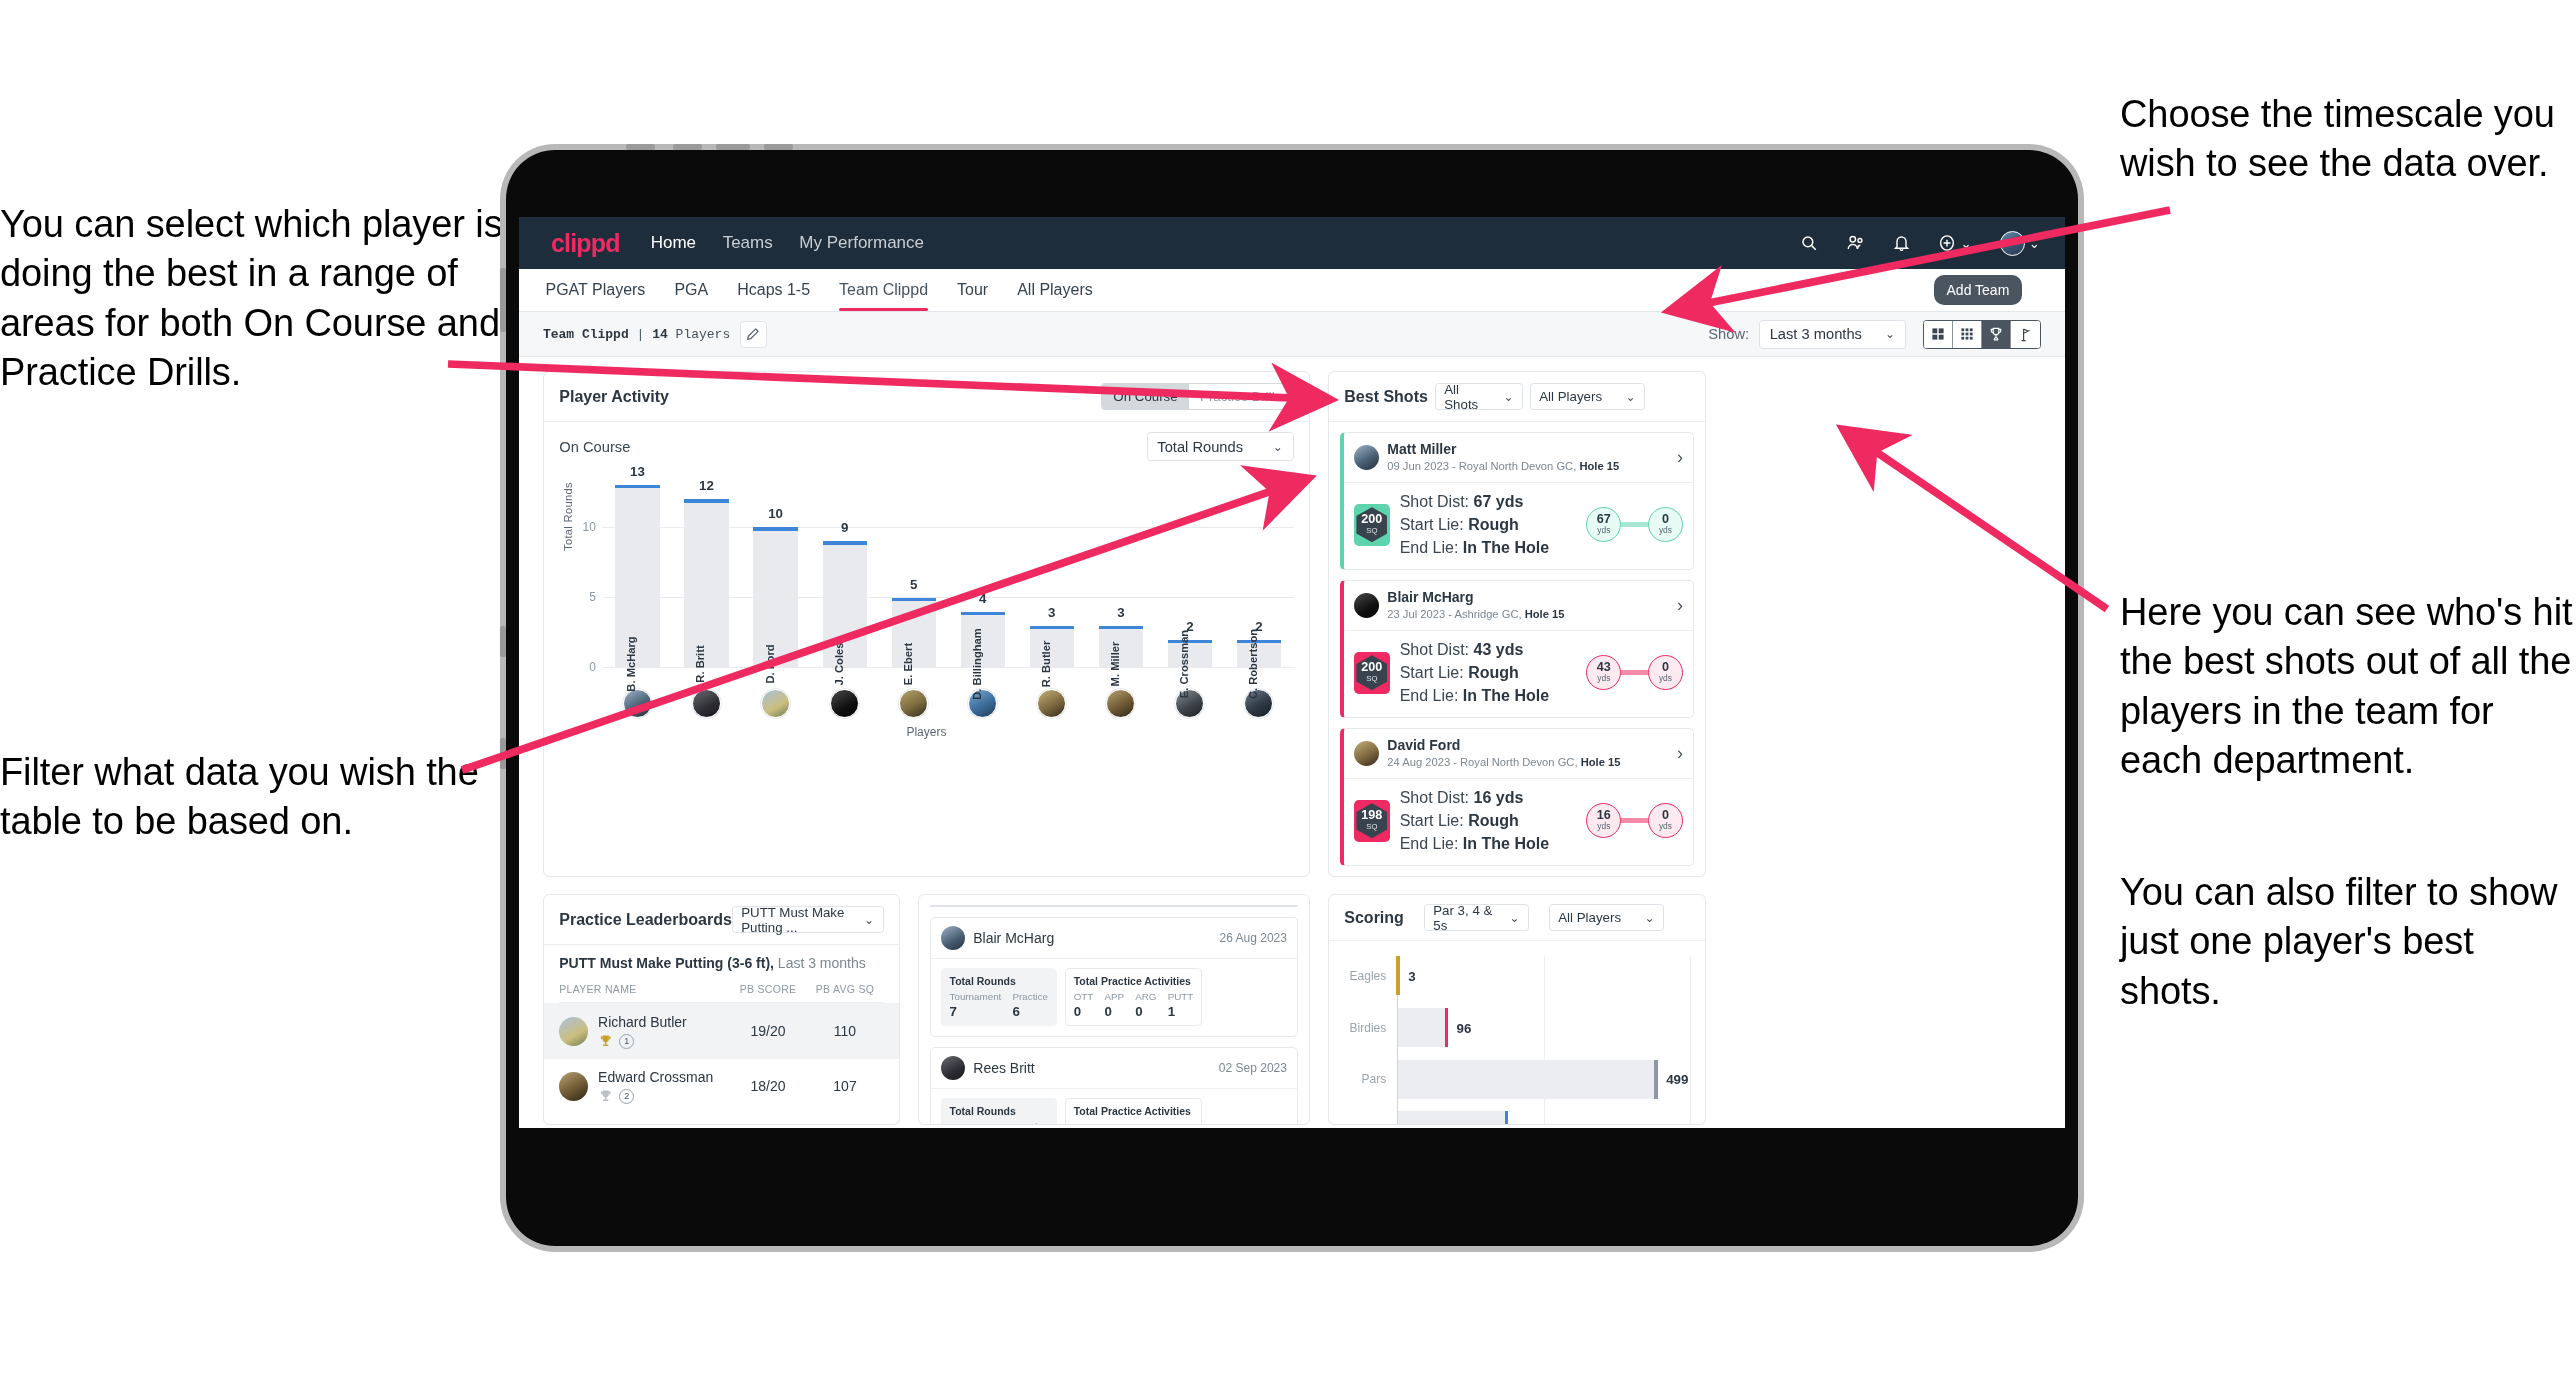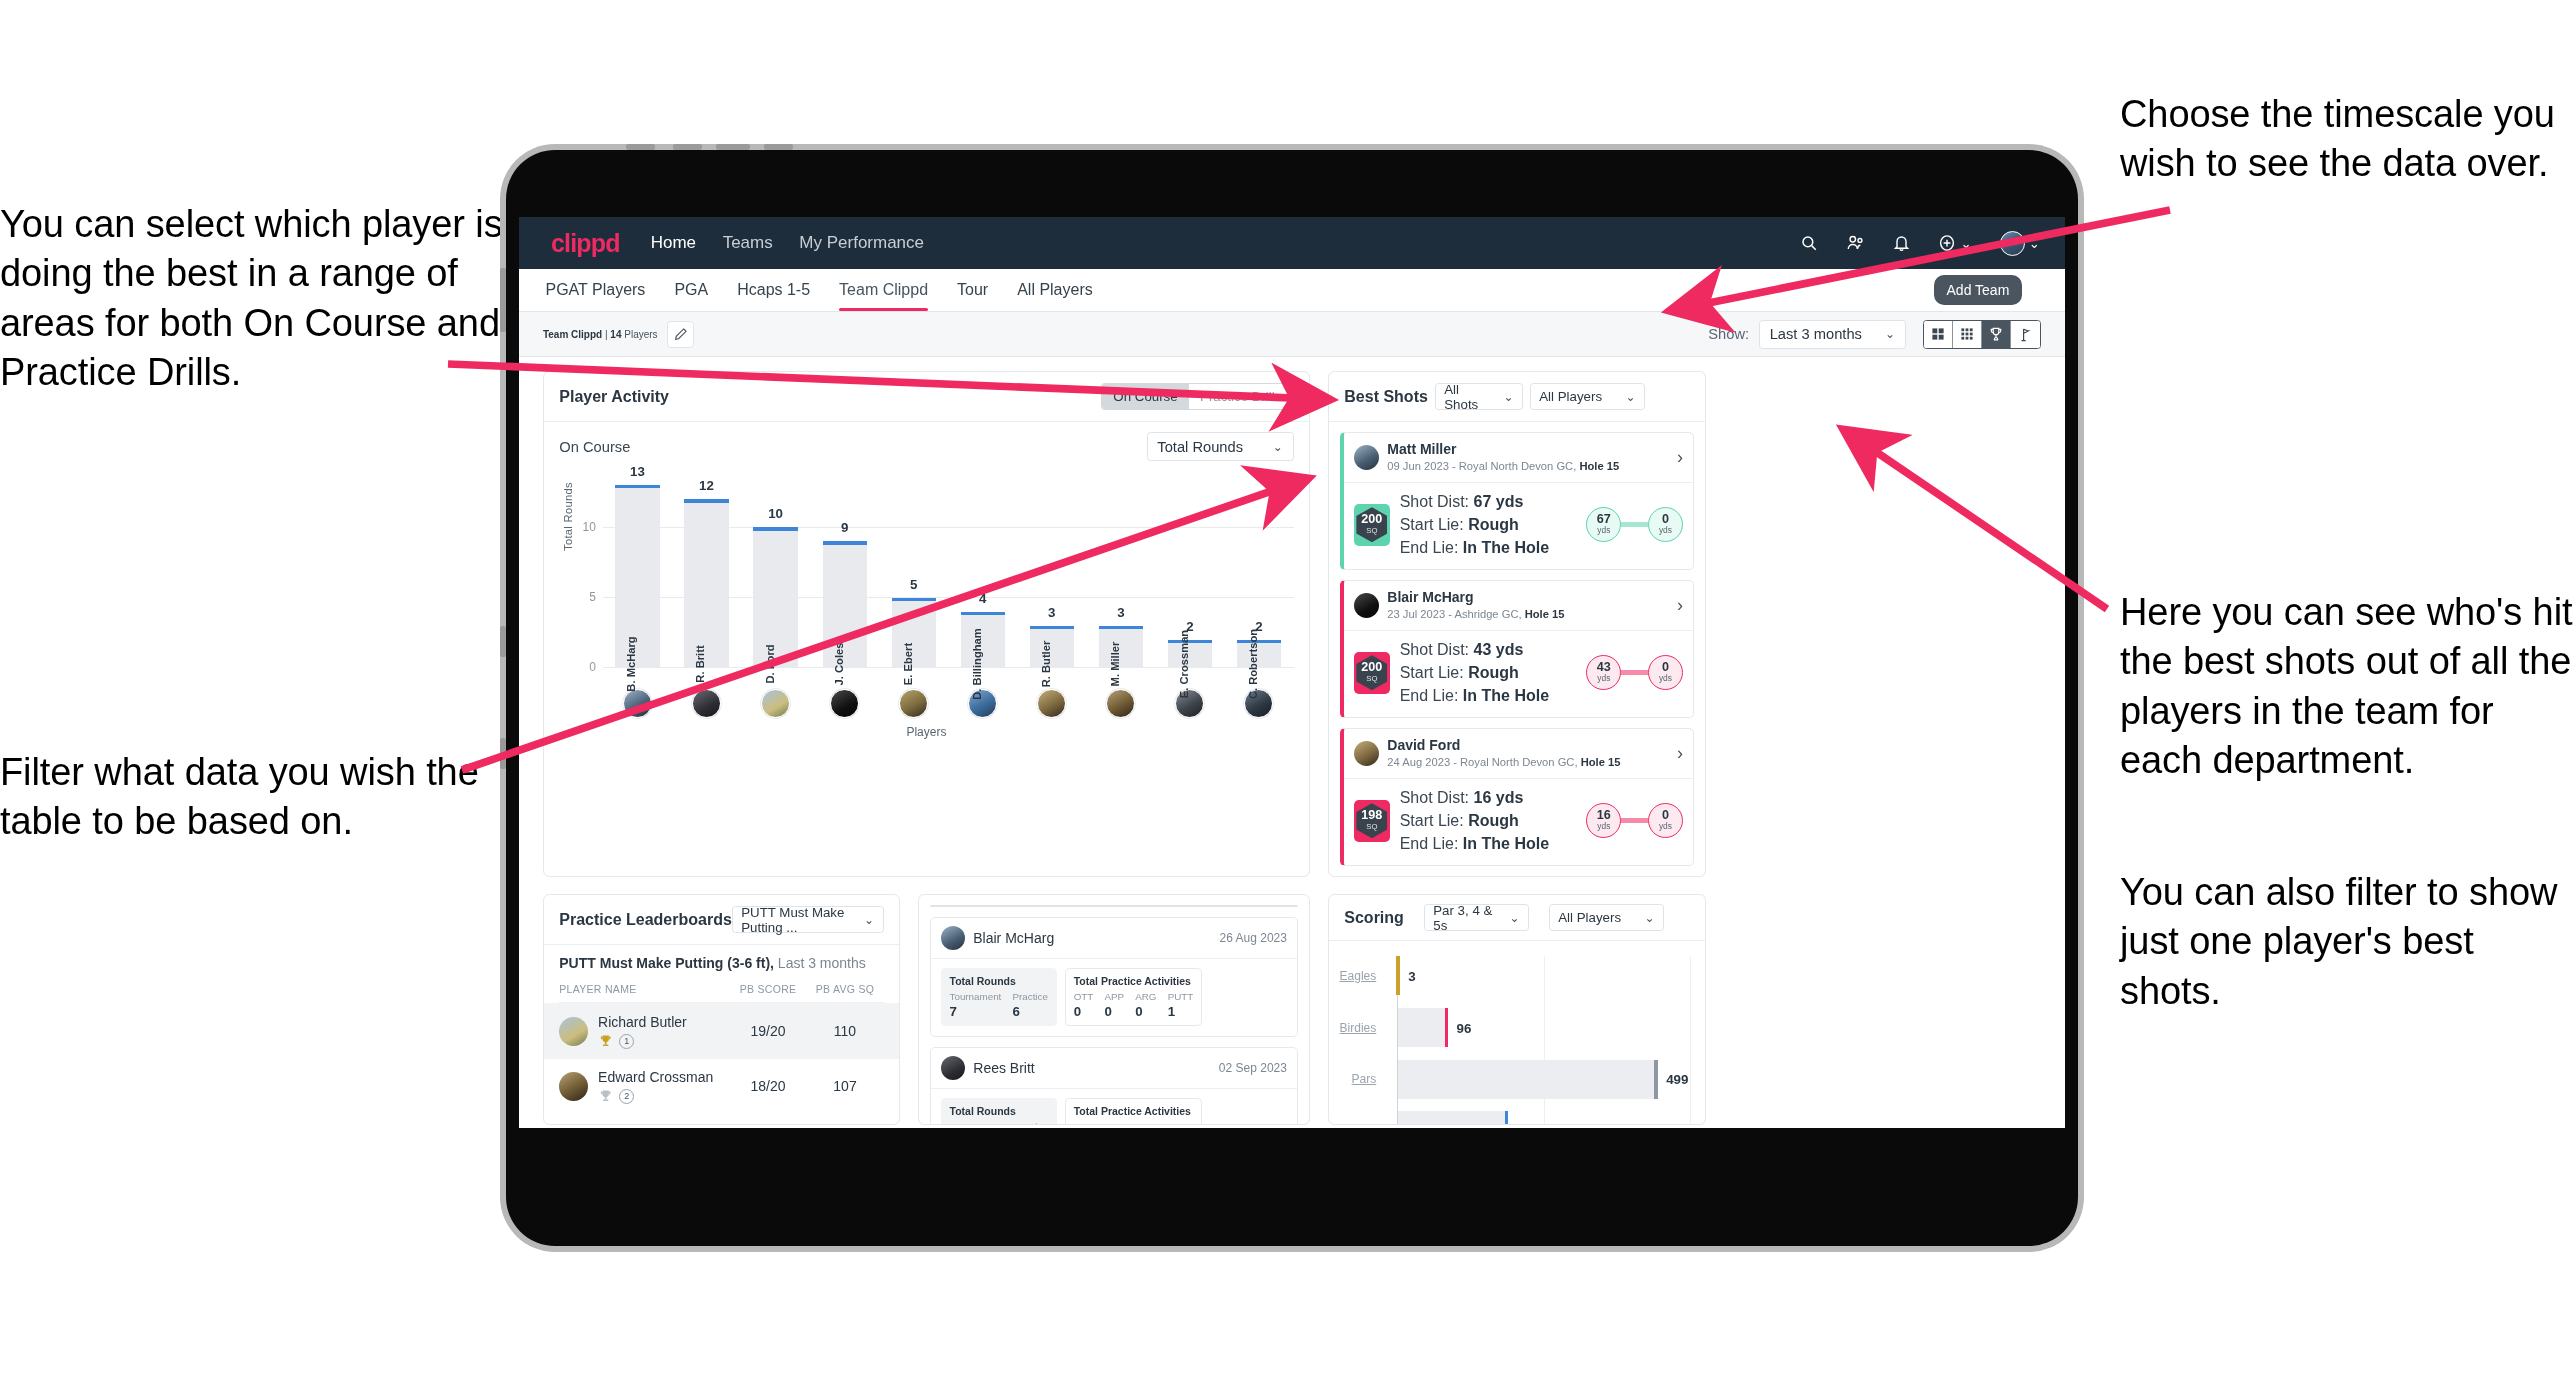--- a/index.html
+++ b/index.html
@@ -108,21 +108,21 @@
     position: absolute; right: 43px; top: 5.6px;
     background: #4a5560; color: #fff; font-size: 14px;
     padding: 7px 12.6px; border-radius: 10px; white-space: nowrap;
   }
 
   
   .subbar {
     height: 45px; background: #f6f7f9; display: flex; align-items: center;
     padding: 0 24px; border-bottom: 0.7px solid #e3e6ea;
   }
-  .team-label { font-size: 10px; color: #45525e; }
+  .team-label { font-size: 13px; color: #45525e; font-family: Liberation Mono, monospace; }
   .team-label b { color: #2b3742; font-weight: 700; }
   .edit-btn {
     width: 26.6px; height: 26.6px; margin-left: 9.8px; background: #fff;
     border: 0.7px solid #e0e3e7; border-radius: 3.5px;
     display:flex; align-items:center; justify-content:center;
   }
   .sub-spacer { flex: 1; }
   .show-label { font-size: 14.7px; color: #5a6672; margin-right: 9.8px; }
   .select-box {
     background:#fff; border: 0.7px solid #dfe3e7; border-radius: 3.5px;
@@ -275,21 +275,21 @@
   .ma-box.shaded { background:#f1f3f5; border-color:#f1f3f5; }
   .ma-box-title { font-size:10.5px; font-weight:700; color:#2b3742; margin-bottom:4.2px; }
   .ma-cols { display:flex; gap:11.2px; }
   .ma-col-lbl { font-size:9.8px; color:#8d98a2; }
   .ma-col-val { font-size:13.3px; font-weight:700; color:#2b3742; margin-top:1.4px; }
 
   .sc-chart { position:relative; padding: 15.4px 15.4px 0 15.4px; height: 100%; }
   .sc-plot { position:relative; height: 100%; margin-left: 53px; border-left:1.4px solid #cfd4d9; }
   .sc-vgrid { position:absolute; top:0; bottom:0; width:0.7px; background:#eceef1; }
   .sc-row { position:relative; height:39px; margin-bottom: 12.6px; display:flex; align-items:center; }
-  .sc-lbl { position:absolute; right:100%; margin-right:22px; font-size:12px; color:#9aa4ad; white-space:nowrap;text-decoration:underline; }
+  .sc-lbl { position:absolute; right:100%; margin-right:12px; font-size:12px; color:#9aa4ad; white-space:nowrap; }
   .sc-bar { height: 100%; background:#ebedf0; position:relative; }
   .sc-cap { position:absolute; right:0; top:0; bottom:0; width:3.5px; }
   .sc-val { position:absolute; left:100%; margin-left:8.4px; font-size:13.3px; font-weight:700; color:#2b3742; top:50%; transform:translateY(-50%); }
 </style>
 </head>
 <body>
 
 <div class="annot" id="annot-left-top">You can select which player is doing the best in a range of areas for both On Course and Practice Drills.</div>
 <div class="annot" id="annot-left-bot">Filter what data you wish the table to be based on.</div>
 <div class="annot" id="annot-right-top">Choose the timescale you wish to see the data over.</div>

